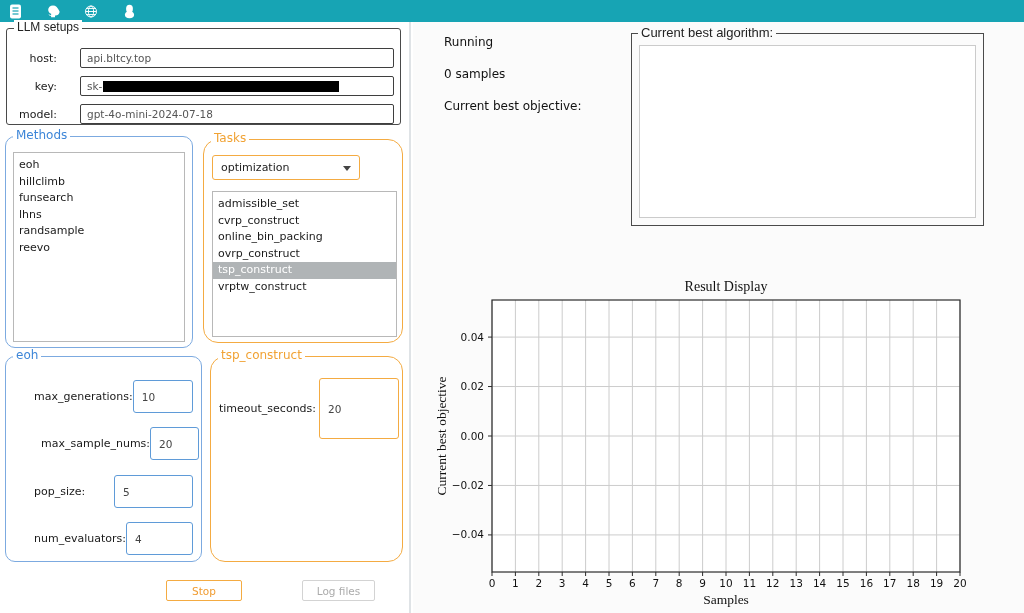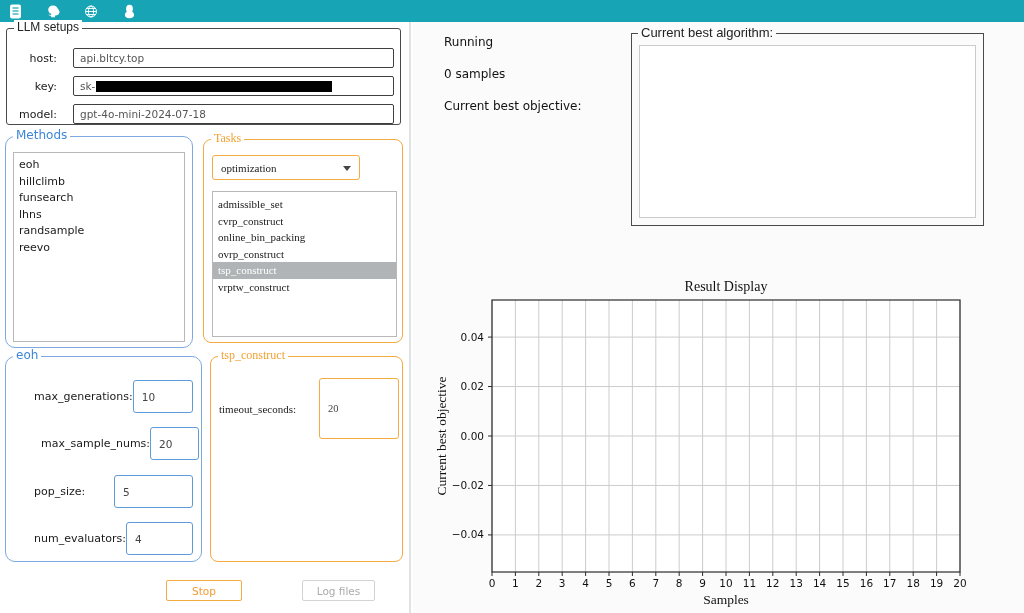--- a/index.html
+++ b/index.html
@@ -13,28 +13,28 @@
 
   
   .left-panel { position:absolute; left:0; top:22px; width:411px; height:591px;
                 background:#ffffff; border-right:2px solid #dfe3e6; }
 
   .gframe { position:absolute; border-radius:3px; }
   .gframe > .glabel { position:absolute; top:-9px; left:7px; background:#fff; padding:0 3px;
                       font-size:12px; line-height:14px; white-space:nowrap; }
   .frame-dark   { border:1px solid #4a4a4a; }
   .frame-blue   { border:1.6px solid #7caae0; border-radius:10px; }
-  .frame-orange { border:1.6px solid #f4ab42; border-radius:8px;font-family:Liberation Serif, serif; }
+  .frame-orange { border:1.6px solid #f4ab42; border-radius:15px; }
   .lbl-dark   { color:#222; font-family:"Liberation Sans", sans-serif; font-size:13px; }
   .lbl-blue   { color:#3d86d8; }
   .lbl-orange { color:#f1a233; }
 
   
   .llm-row { position:absolute; left:4px; right:6px; height:20px; display:flex; align-items:center; }
-  .llm-row .flabel { width:46px; text-align:right; margin-right:16px; font-size:11px; color:#1a1a1a; }
+  .llm-row .flabel { width:46px; text-align:right; margin-right:23px; font-size:11px; color:#1a1a1a; }
   .entry { border:1.5px solid #3f3f3f; border-radius:2px; background:#fff; height:20px;
            display:flex; align-items:center; padding-left:6px; font-size:10.5px; color:#555; flex:1; }
   .redact { display:inline-block; width:236px; height:11px; background:#000; margin-left:1px; }
 
   
   .listbox { position:absolute; background:#fff; border:1px solid #b8b8b8; padding-top:4px;
              font-size:11px; color:#1a1a1a; overflow:hidden; }
   .listbox .row { line-height:16.5px; padding-left:5px; white-space:nowrap; cursor:default; }
   .listbox .row.sel { background:#b0b4b6; color:#fff; }
 

